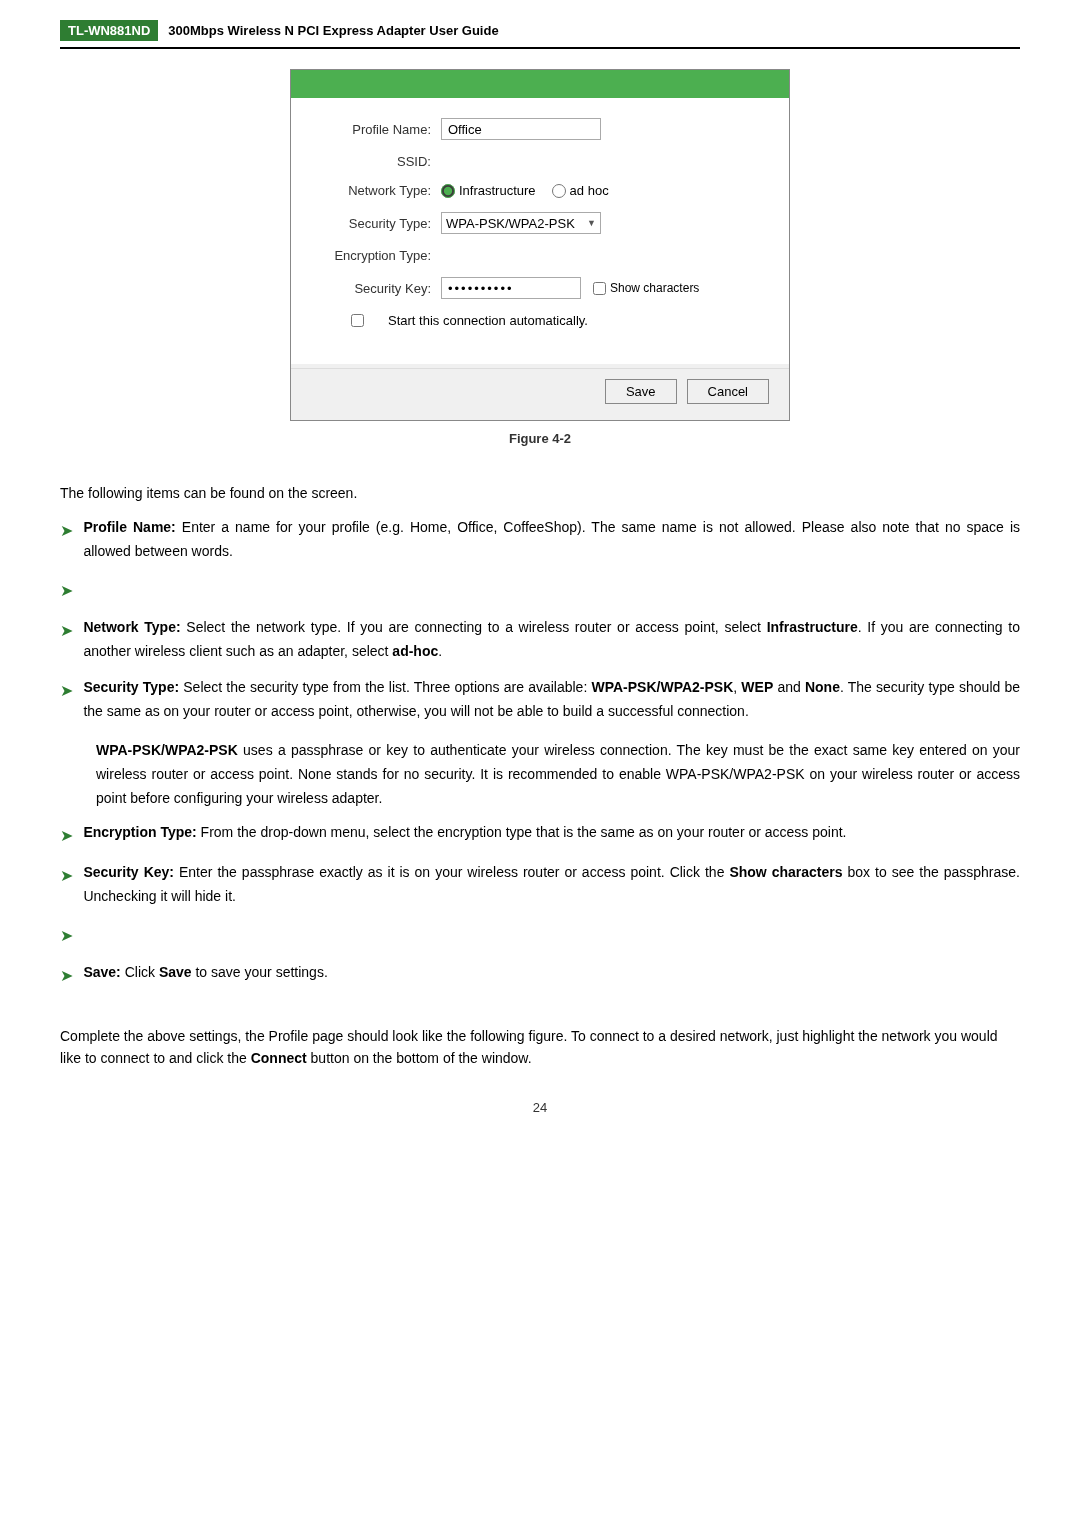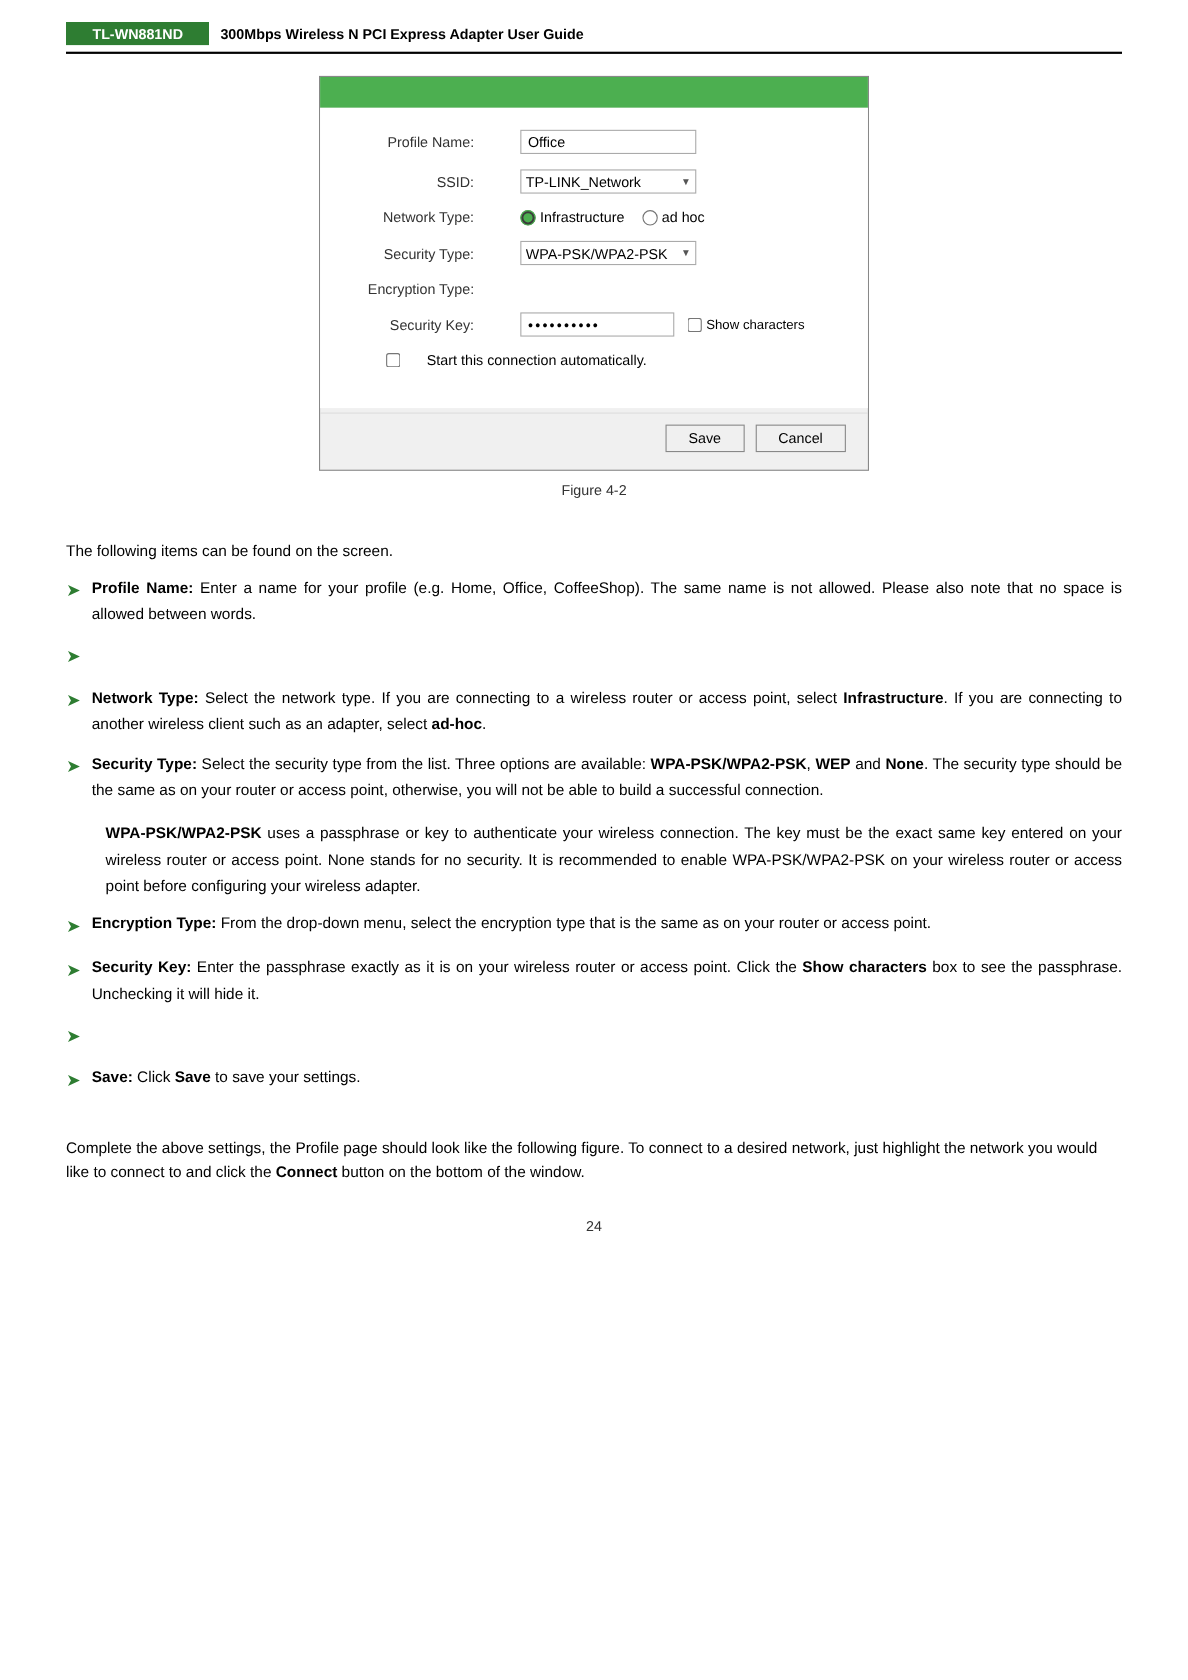--- a/index.html
+++ b/index.html
@@ -19,21 +19,21 @@
       align-items: center;
       border-bottom: 2px solid #000;
       padding-bottom: 6px;
       margin-bottom: 20px;
     }
     .header-model {
       background: #2e7d32;
       color: #fff;
       font-weight: bold;
       font-size: 13px;
-      padding: 3px 24px;
+      padding: 3px 8px;
       margin-right: 10px;
     }
     .header-title {
       font-size: 13px;
       font-weight: bold;
     }
 
     
     .dialog-container {
       display: flex;
@@ -72,21 +72,20 @@
       font-size: 13px;
       color: #333;
       text-align: right;
       padding-right: 10px;
       flex-shrink: 0;
     }
     .form-control-area {
       display: flex;
       align-items: center;
       flex: 1;
-      margin-left: 32px;
     }
     .form-input {
       border: 1px solid #aaa;
       background: #fff;
       padding: 2px 6px;
       font-size: 13px;
       height: 22px;
       width: 160px;
     }
     .form-select {
@@ -178,20 +177,21 @@
       font-size: 12px;
       margin-left: 12px;
     }
 
     
     .figure-caption {
       text-align: center;
       font-size: 13px;
       margin-bottom: 16px;
       color: #333;
+      font-weight: bold;
     }
 
     
     .body-intro {
       font-size: 14px;
       margin-bottom: 12px;
       line-height: 1.6;
       margin-top: 36px;
     }
 
@@ -253,27 +253,20 @@
 
       <div class="form-row">
         <span class="form-label">Profile Name:</span>
         <div class="form-control-area">
           <input class="form-input" type="text" value="Office" style="">
         </div>
       </div>
 
       <div class="form-row">
         <span class="form-label">SSID:</span>
-        <div class="form-control-area">
-          <div class="select-wrapper">
-            <select class="form-select">
-              <option>TP-LINK_Network</option>
-            </select>
-          </div>
-        </div>
       </div>
 
       <div class="form-row">
         <span class="form-label">Network Type:</span>
         <div class="form-control-area">
           <div class="radio-group">
             <label class="radio-label">
               <input class="radio-input" type="radio" name="network_type" checked="" style="">
               <span>Infrastructure</span>
             </label>

